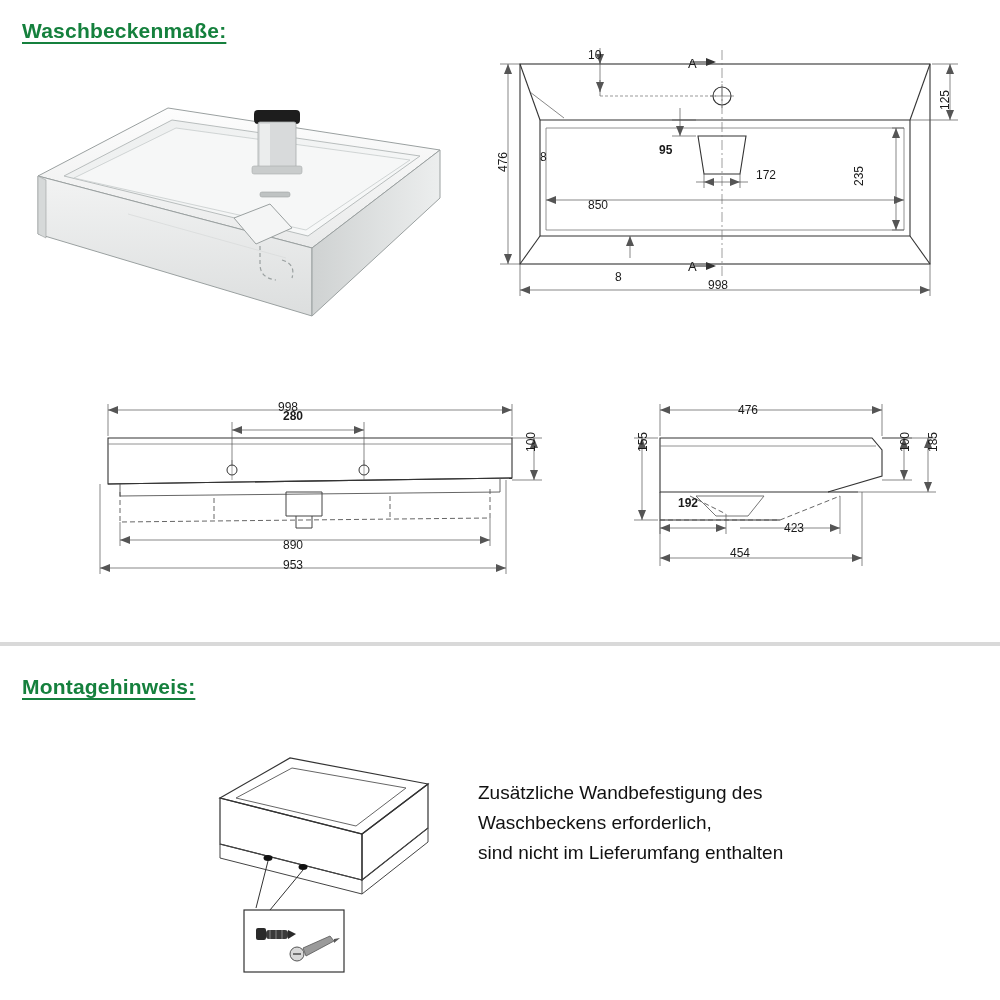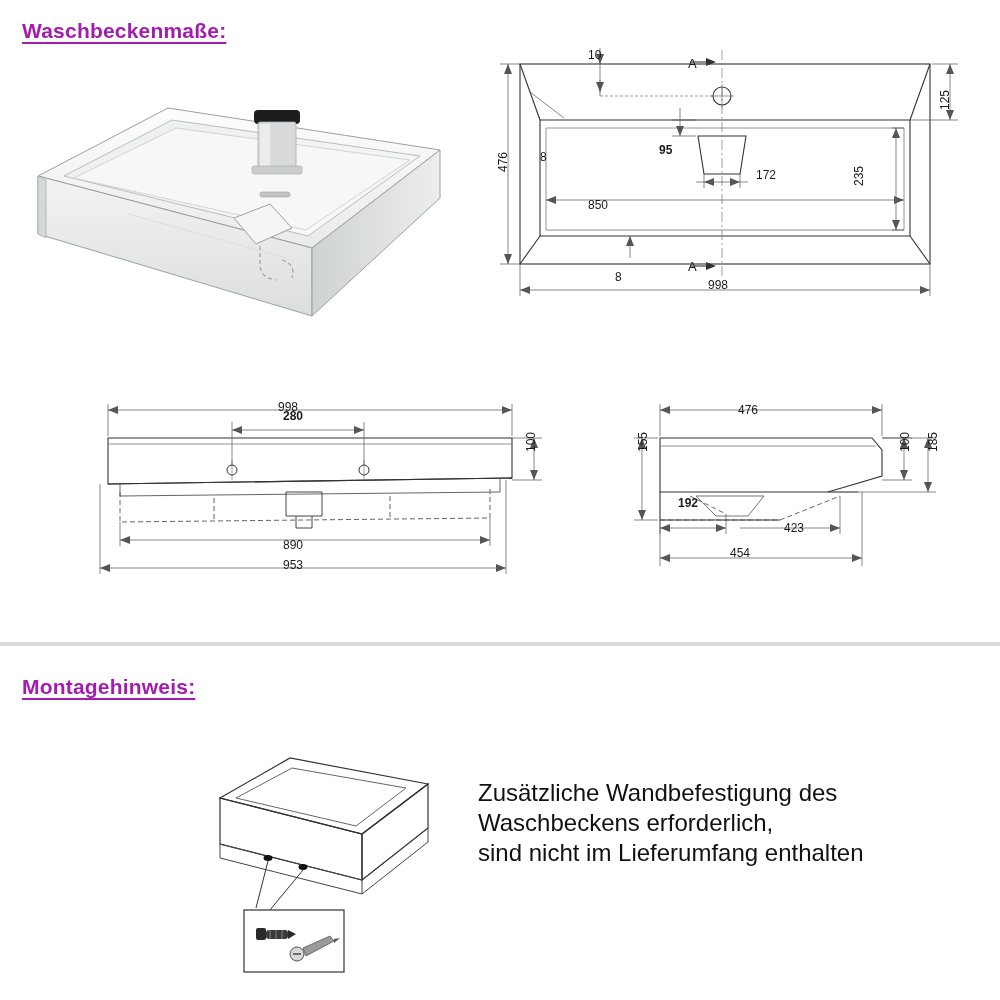--- a/index.html
+++ b/index.html
@@ -17,21 +17,21 @@
   }
   .page {
     position: absolute;
     left: 0; top: 0;
     width: 1000px; height: 1000px;
   }
   .heading {
     position: absolute;
     font-size: 21px;
     font-weight: 700;
-    color: #a21caf;
+    color: #15803d;
     text-decoration: underline;
     text-underline-offset: 4px;
     letter-spacing: 0.2px;
     white-space: nowrap;
   }
   #title-waschbecken { left: 22px; top: 19px; }
   #title-montage { left: 22px; top: 675px; }
 
   .divider {
     position: absolute;
@@ -52,21 +52,21 @@
   .dim.rot {
     transform: rotate(-90deg);
     transform-origin: left top;
   }
 
   .note {
     position: absolute;
     left: 478px;
     top: 778px;
     width: 450px;
-    font-size: 24px;
+    font-size: 19px;
     line-height: 30px;
     color: #111;
   }
   .note div { white-space: nowrap; }
 
   svg { display: block; }
   .svgbox { position: absolute; }
 
   
   .photo { position: absolute; left: 20px; top: 48px; width: 440px; height: 270px; }

